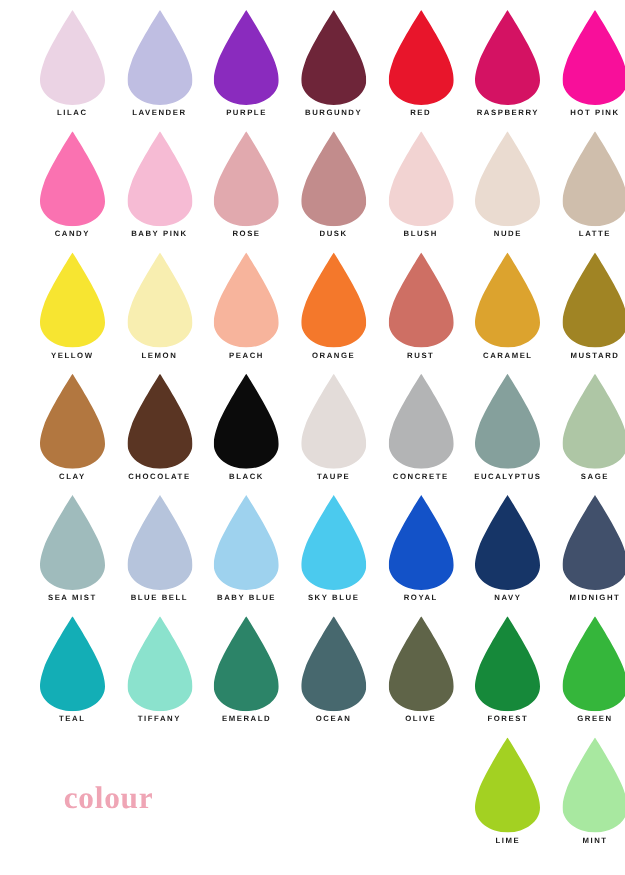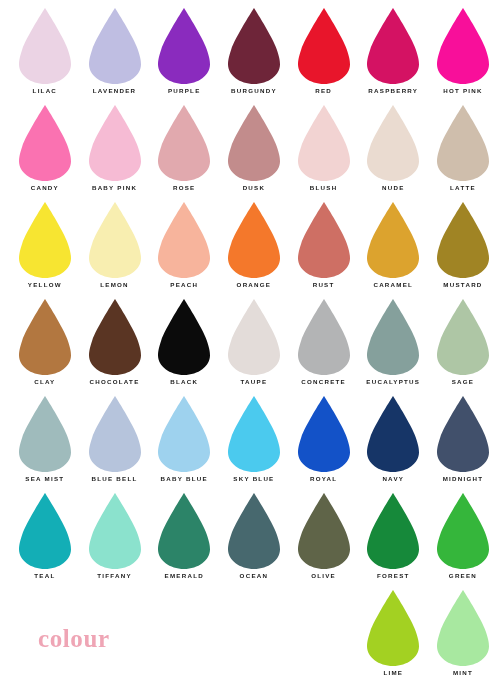--- a/index.html
+++ b/index.html
@@ -13,21 +13,21 @@
     font-family: "Liberation Sans", sans-serif;
     overflow: hidden;
     position: relative;
   }
 
   #chart {
     width: 500px;
     height: 700px;
     position: relative;
     box-sizing: border-box;
-    padding: 8px 6px 0 10px;
+    padding: 8px 6px 0 23px;
   }
 
   .swatch-row {
     display: flex;
     width: 488px;
     height: 97px;
     margin: 0;
   }
 
   .swatch-cell {

